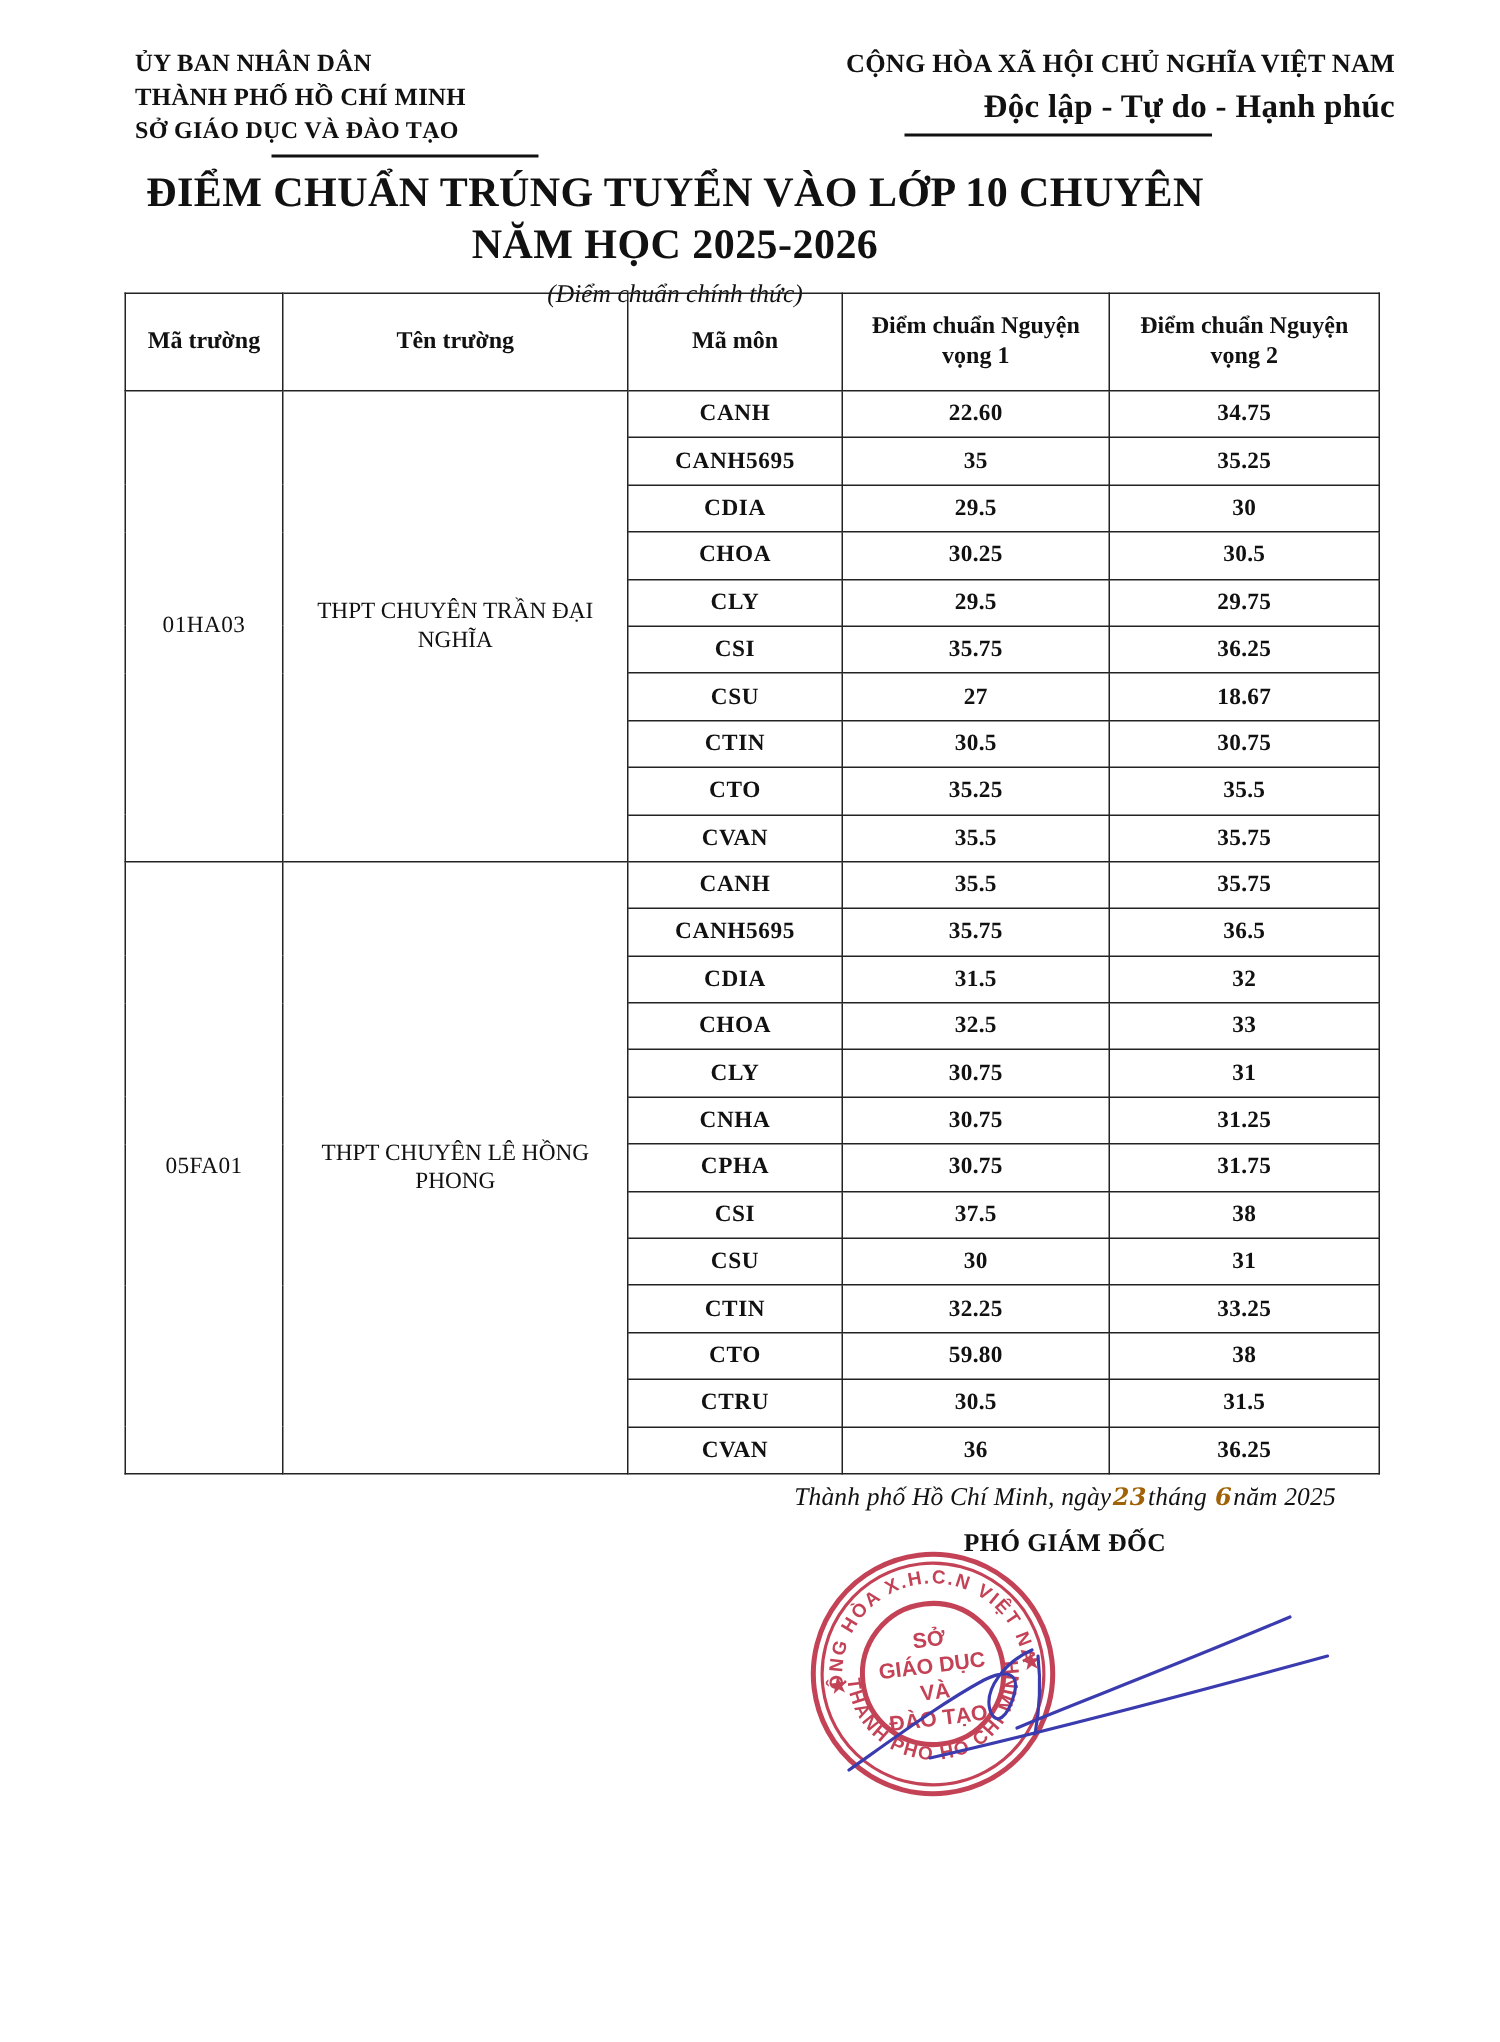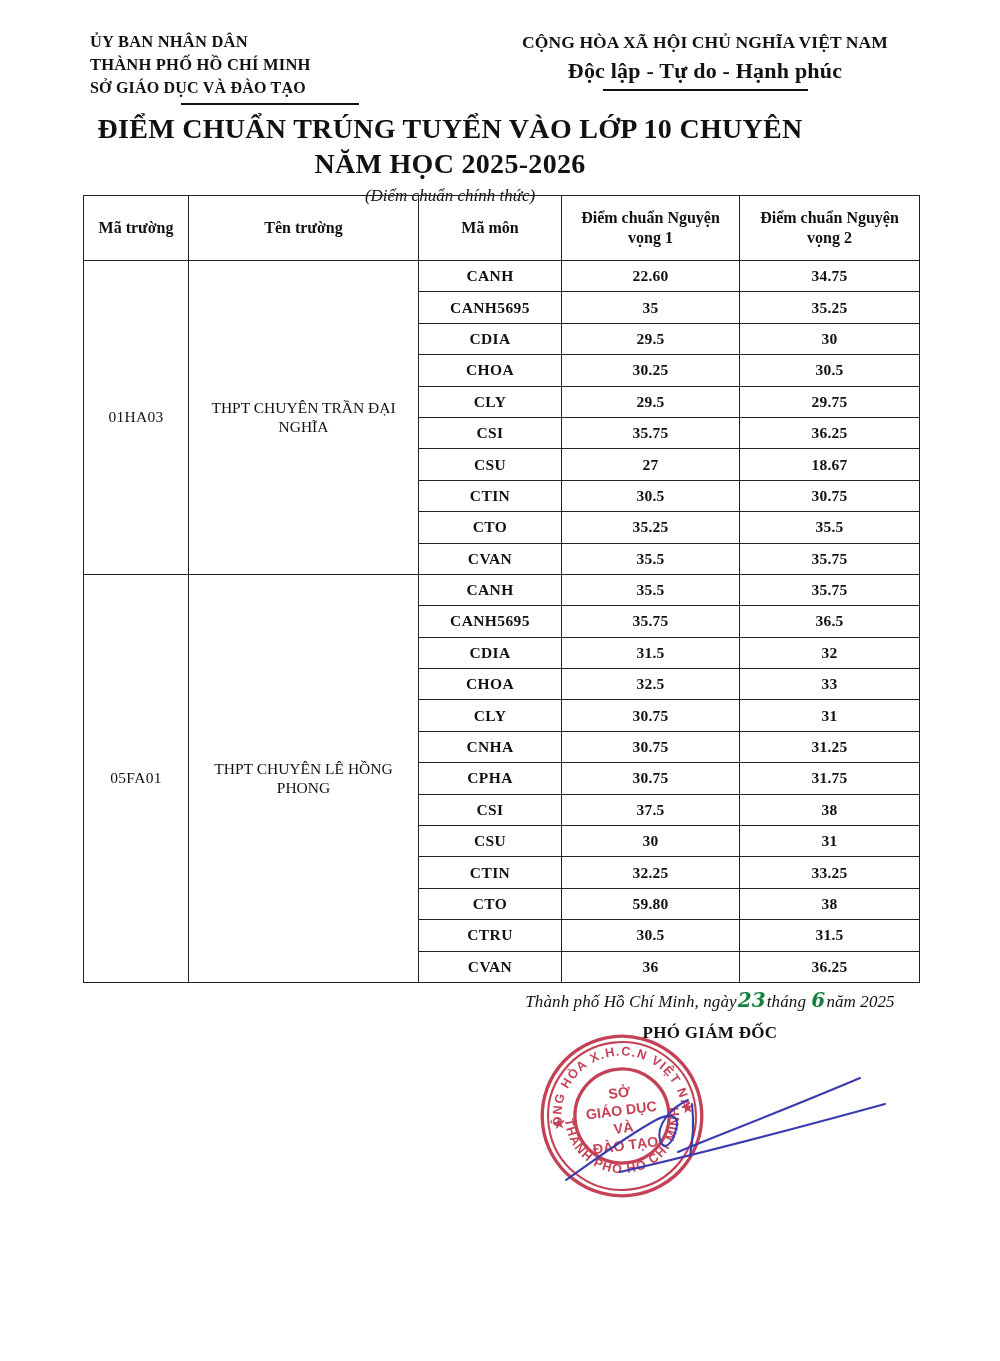--- a/index.html
+++ b/index.html
@@ -26,21 +26,21 @@
     display: flex;
     align-items: flex-start;
   }
   .mast-left {
     width: 360px;
     text-align: left;
     padding-left: 20px;
   }
   .mast-right {
     flex: 1;
-    text-align: center;
+    text-align: right;
     padding-left: 30px;
   }
   .mast-line {
     font-size: 16.5px;
     font-weight: bold;
     line-height: 1.42;
     letter-spacing: 0.2px;
     white-space: nowrap;
   }
   .mast-line.small {
@@ -149,22 +149,22 @@
   .date-line {
     font-size: 17px;
     font-style: italic;
     white-space: nowrap;
     letter-spacing: 0.1px;
   }
   .hand {
     font-family: "DejaVu Serif", serif;
     font-style: italic;
     font-weight: bold;
-    color: #15803d;
-    font-size: 20px;
+    color: #a16207;
+    font-size: 16px;
     padding: 0 1px;
   }
   .sign-title {
     margin-top: 9px;
     font-size: 17px;
     font-weight: bold;
     line-height: 1.45;
     letter-spacing: 0.3px;
     position: relative;
     z-index: 3;

